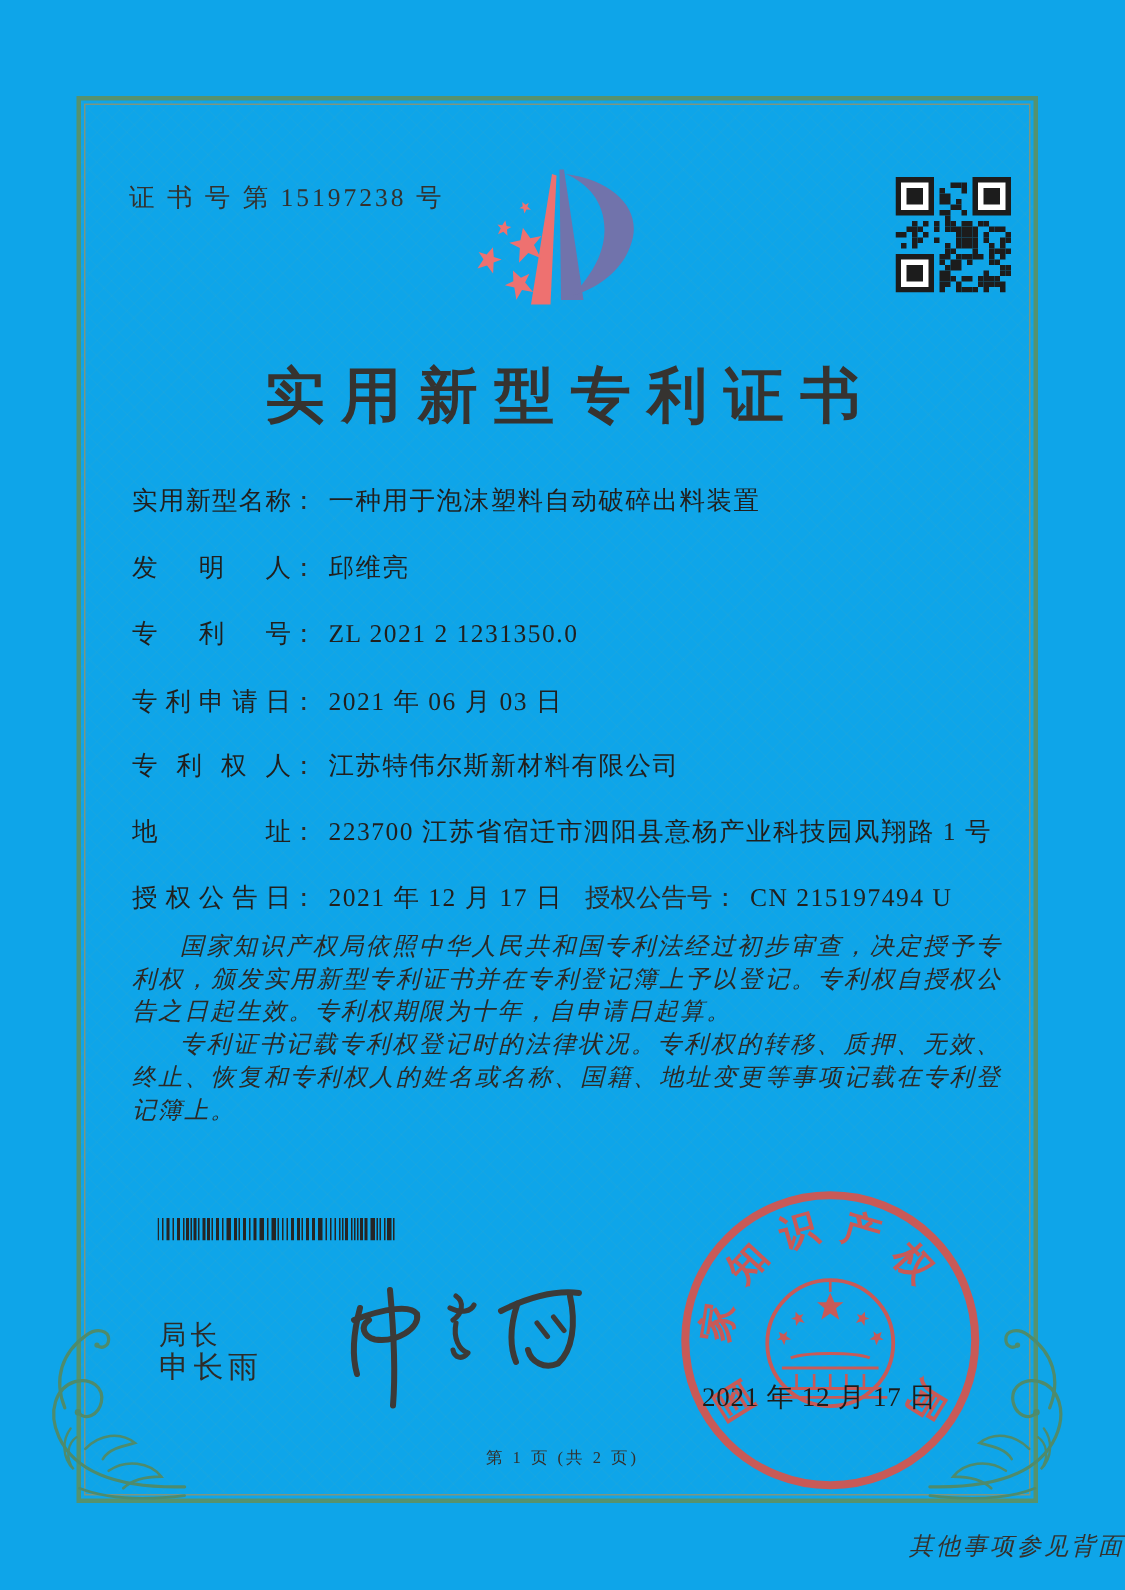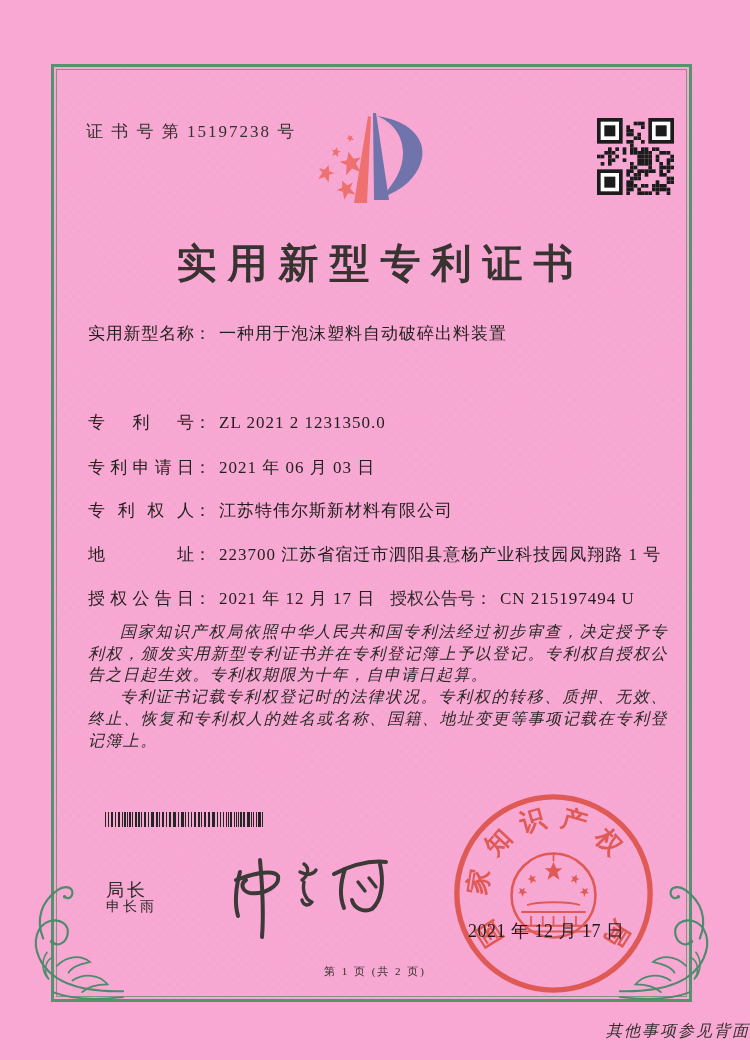--- a/index.html
+++ b/index.html
@@ -1,20 +1,20 @@
 <!DOCTYPE html>
 <html><head>
 <meta charset="utf-8">
 <style>
   * { margin:0; padding:0; box-sizing:border-box; }
   html,body { background:#efefec; }
   body { font-family:"Liberation Serif", serif; }
   .page {
     position:relative; width:750px; height:1060px;
-    background:#f9a8d4; overflow:hidden; margin:0 auto;
+    background:#0ea5e9; overflow:hidden; margin:0 auto;
     color:#2d2b28;
   }
   
   .frame {
     position:absolute; left:51px; top:64px; width:641px; height:938px;
     border:3px solid #55926e; z-index:1;
     background:
       repeating-linear-gradient(45deg, rgba(120,170,140,.045) 0 1px, transparent 1px 7px),
       repeating-linear-gradient(-45deg, rgba(120,170,140,.045) 0 1px, transparent 1px 7px);
   }
@@ -50,21 +50,21 @@
   .body-text {
     position:absolute; left:88px; top:621px; width:580px; z-index:3;
     font-size:16px; line-height:21.7px; letter-spacing:1.4px;
     font-style:italic; text-align:justify; color:#2b2926;
   }
   .body-text p { text-indent:2em; }
 
   .barcode { position:absolute; left:105px; top:812px; z-index:3; }
 
   .sig-title { position:absolute; left:106px; top:866px; z-index:3; font-size:18px; letter-spacing:3px;margin-top:12px; }
-  .sig-name  { position:absolute; left:106px; top:898px; z-index:3; font-size:14px; letter-spacing:3px; }
+  .sig-name  { position:absolute; left:106px; top:898px; z-index:3; font-size:20px; letter-spacing:3px; }
   .signature { position:absolute; left:212px; top:842px; z-index:3; }
 
   .seal { position:absolute; left:451px; top:791px; z-index:3; opacity:.9; }
   .seal-date {
     position:absolute; left:468px; top:919px; z-index:4;
     font-size:18px; letter-spacing:.5px; color:#1d1c1a;
   }
 
   .page-num {
     position:absolute; left:0; right:0; top:964px; z-index:3;
@@ -257,20 +257,23 @@
       <rect x="0" y="51.33333333333333" width="25.666666666666664" height="25.666666666666664" fill="#1c1c1c"></rect>
       <rect x="3.6666666666666665" y="55" width="18.333333333333332" height="18.333333333333332" fill="#fff"></rect>
       <rect x="7.333333333333333" y="58.666666666666664" width="11" height="11" fill="#1c1c1c"></rect>
     </svg>
 
   <div class="title">实用新型专利证书</div>
 
   <div class="row" style="top:322px">
     <span class="flabel">实用新型名称</span><span class="colon">：</span><span class="fvalue">一种用于泡沫塑料自动破碎出料装置</span>
   </div>
+  <div class="row" style="top:367px">
+    <span class="flabel">发明人</span><span class="colon">：</span><span class="fvalue">邱维亮</span>
+  </div>
   <div class="row" style="top:411px">
     <span class="flabel">专利号</span><span class="colon">：</span><span class="fvalue">ZL 2021 2 1231350.0</span>
   </div>
   <div class="row" style="top:456px">
     <span class="flabel">专利申请日</span><span class="colon">：</span><span class="fvalue">2021 年 06 月 03 日</span>
   </div>
   <div class="row" style="top:499px">
     <span class="flabel">专利权人</span><span class="colon">：</span><span class="fvalue">江苏特伟尔斯新材料有限公司</span>
   </div>
   <div class="row" style="top:543px">

